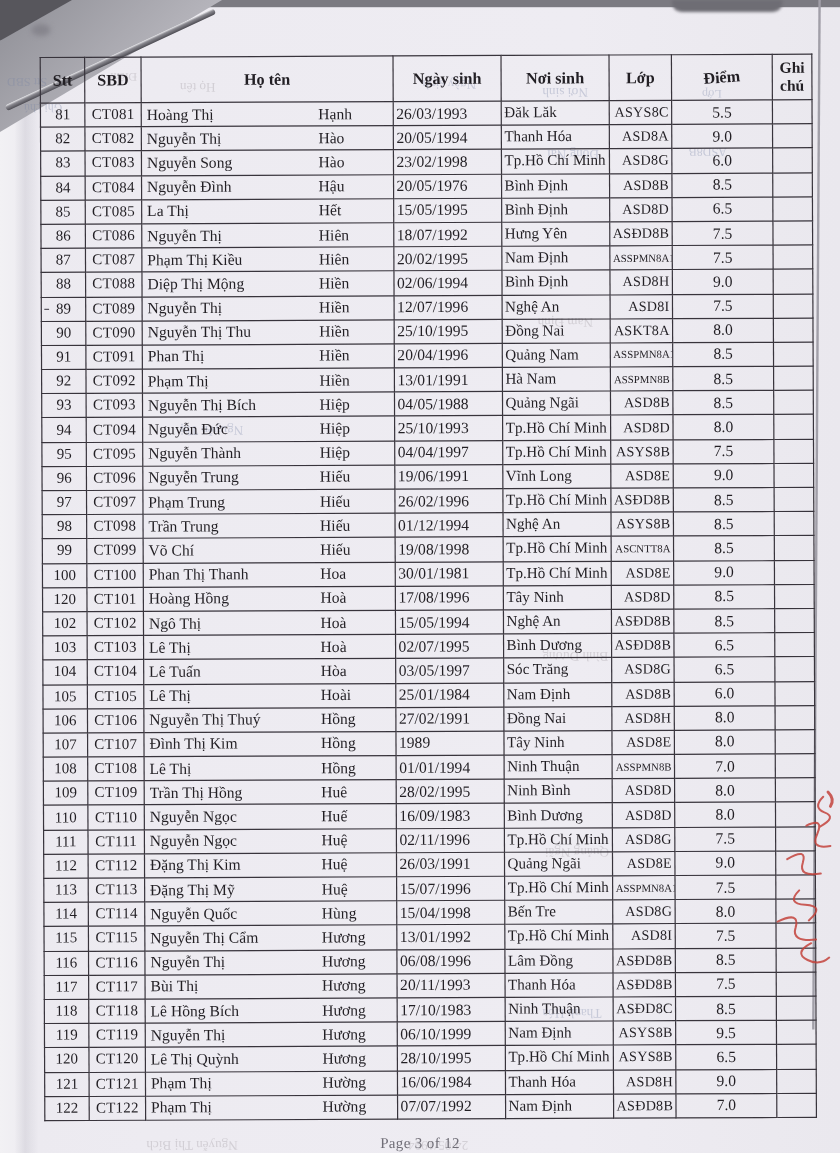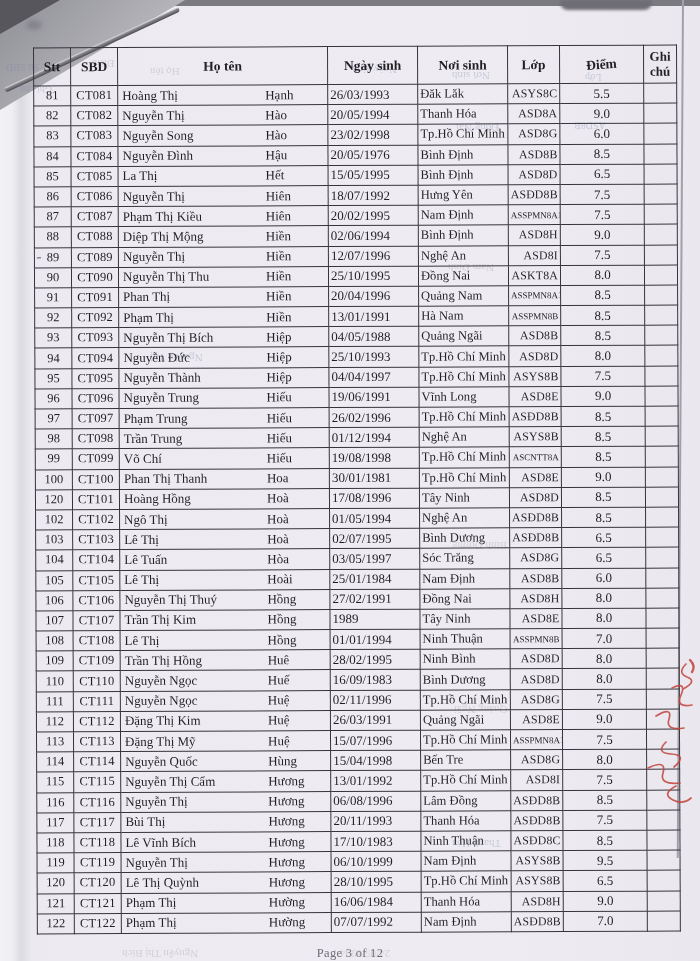--- a/index.html
+++ b/index.html
@@ -408,21 +408,21 @@
     <td class="c-ghichu"></td>
   </tr>
 
   <tr>
     <td class="c-stt">102</td>
     <td class="c-sbd">CT102</td>
     <td class="c-name">
       <span class="ho">Ngô Thị</span>
       <span class="ten">Hoà</span>
     </td>
-    <td class="c-dob">01/05/1994</td>
+    <td class="c-dob">15/05/1994</td>
     <td class="c-pob">Nghệ An</td>
     <td class="c-lop">ASĐD8B</td>
     <td class="c-diem">8.5</td>
     <td class="c-ghichu"></td>
   </tr>
 
   <tr>
     <td class="c-stt">103</td>
     <td class="c-sbd">CT103</td>
     <td class="c-name">
@@ -475,21 +475,21 @@
     <td class="c-pob">Đồng Nai</td>
     <td class="c-lop">ASD8H</td>
     <td class="c-diem">8.0</td>
     <td class="c-ghichu"></td>
   </tr>
 
   <tr>
     <td class="c-stt">107</td>
     <td class="c-sbd">CT107</td>
     <td class="c-name">
-      <span class="ho">Trần Thị Kim</span>
+      <span class="ho">Đình Thị Kim</span>
       <span class="ten">Hồng</span>
     </td>
     <td class="c-dob">1989</td>
     <td class="c-pob">Tây Ninh</td>
     <td class="c-lop">ASD8E</td>
     <td class="c-diem">8.0</td>
     <td class="c-ghichu"></td>
   </tr>
 
   <tr>
@@ -629,21 +629,21 @@
     <td class="c-pob">Thanh Hóa</td>
     <td class="c-lop">ASĐD8B</td>
     <td class="c-diem">7.5</td>
     <td class="c-ghichu"></td>
   </tr>
 
   <tr>
     <td class="c-stt">118</td>
     <td class="c-sbd">CT118</td>
     <td class="c-name">
-      <span class="ho">Lê Vĩnh Bích</span>
+      <span class="ho">Lê Hồng Bích</span>
       <span class="ten">Hương</span>
     </td>
     <td class="c-dob">17/10/1983</td>
     <td class="c-pob">Ninh Thuận</td>
     <td class="c-lop">ASĐD8C</td>
     <td class="c-diem">8.5</td>
     <td class="c-ghichu"></td>
   </tr>
 
   <tr>

